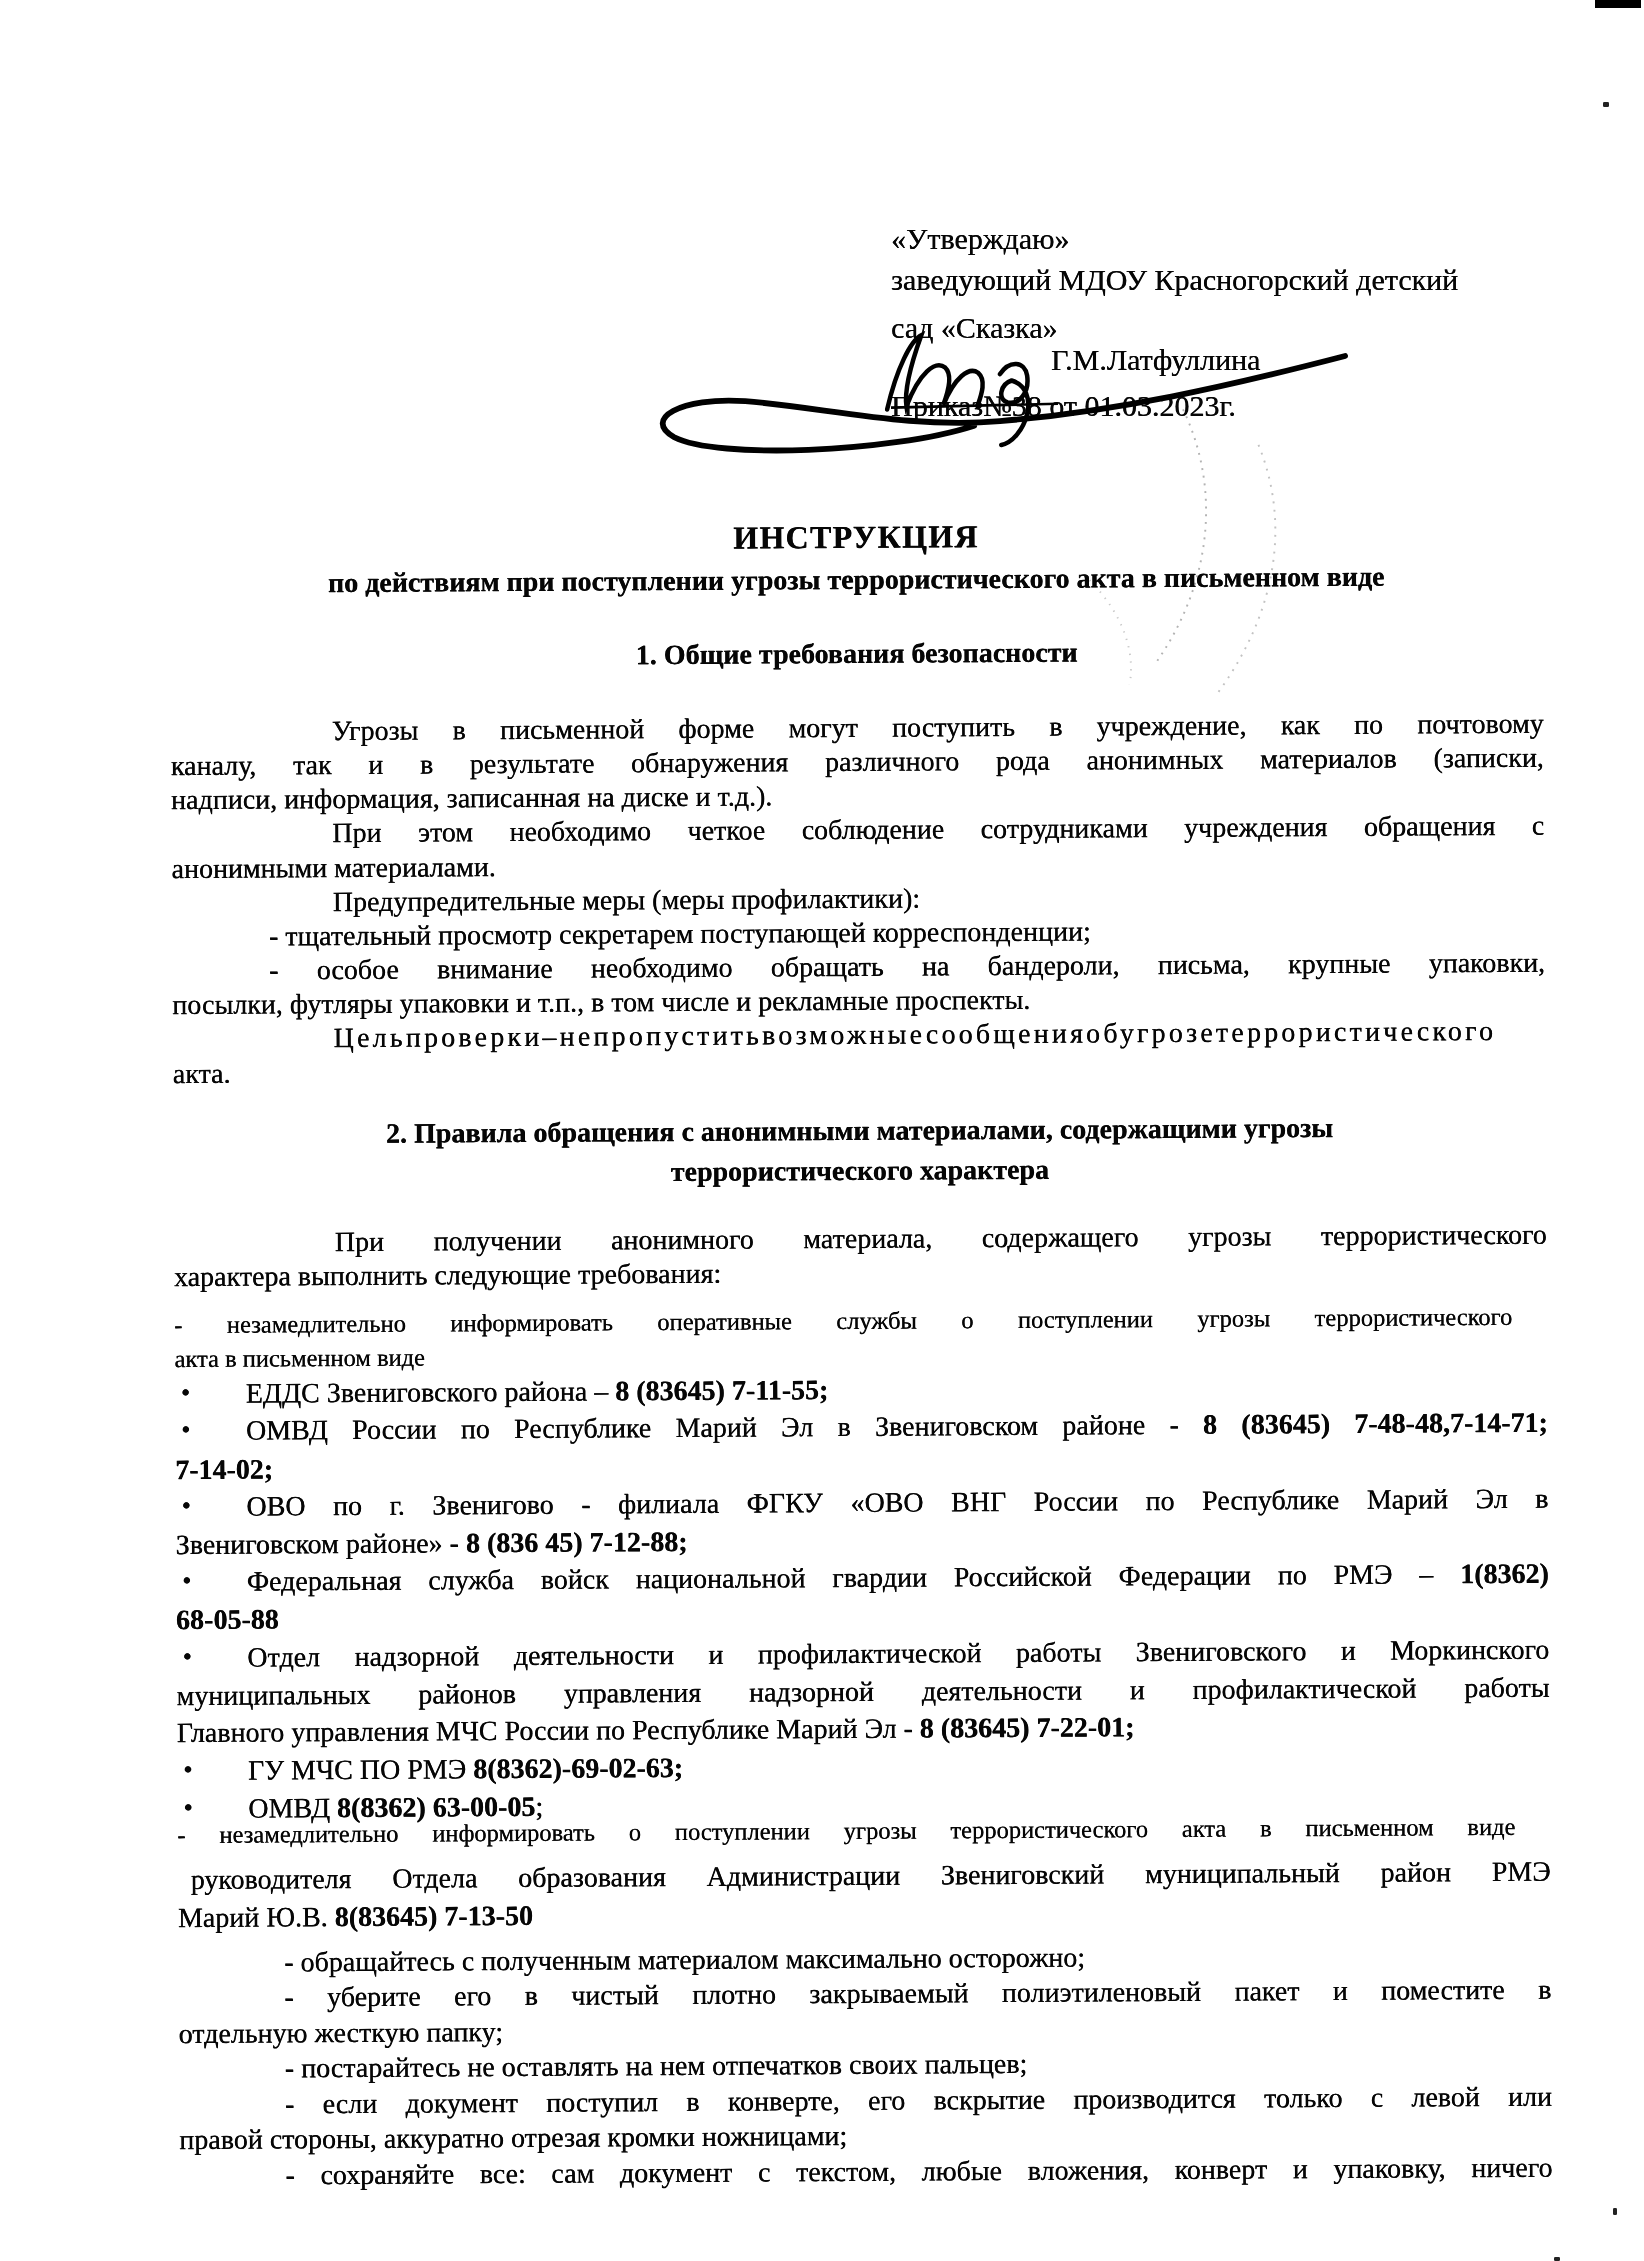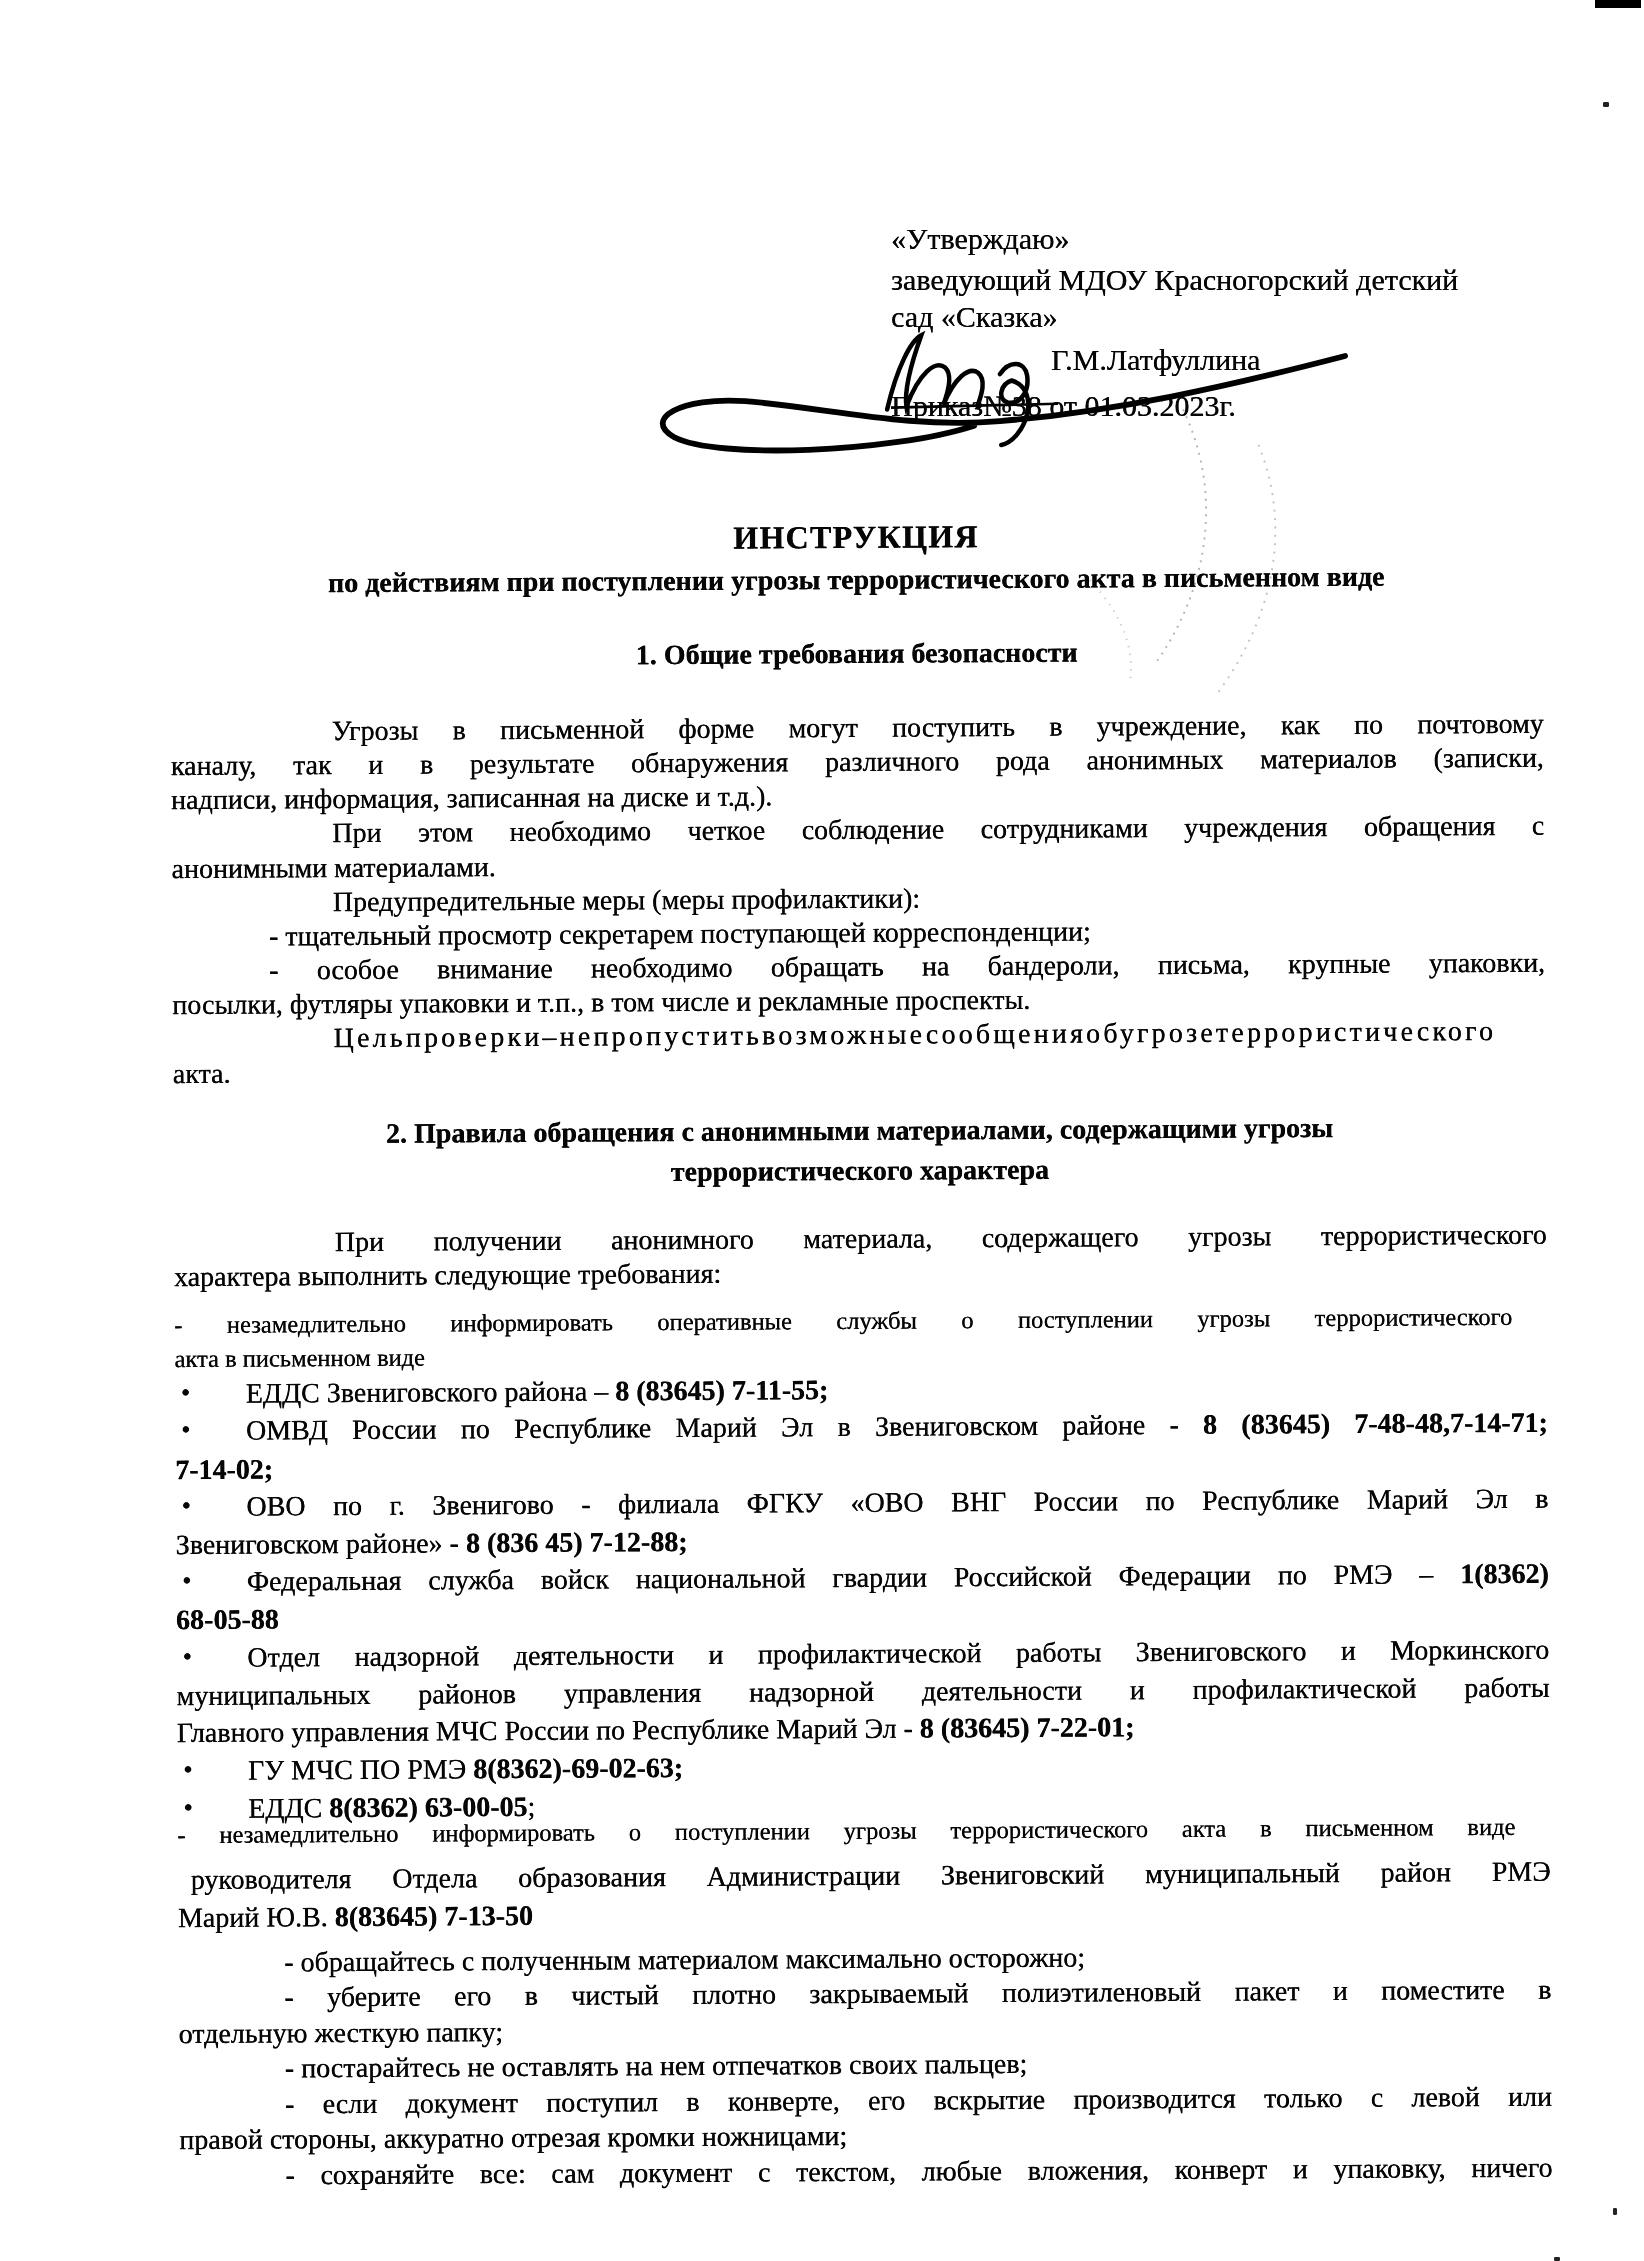--- a/index.html
+++ b/index.html
@@ -48,21 +48,21 @@
   <div class="speck" style="left:1554px;top:2257px;width:6.4px;height:3.9px;"></div>
 
   <svg class="pencil" viewBox="0 0 2550 3507">
     <path d="M1835 635 C 1895 760, 1878 905, 1795 1025" fill="none" stroke="#b3b3b3" stroke-width="3" stroke-dasharray="3 9"></path>
     <path d="M1952 690 C 2005 820, 1975 960, 1885 1080" fill="none" stroke="#c2c2c2" stroke-width="3" stroke-dasharray="3 10"></path>
     <path d="M1690 900 C 1740 950, 1762 1010, 1752 1062" fill="none" stroke="#c9c9c9" stroke-width="3" stroke-dasharray="2 10"></path>
   </svg>
 
   <div class="ap" style="top:262px;">заведующий МДОУ Красногорский детский</div>
   <div class="ap" style="top:221px;">«Утверждаю»</div>
-  <div class="ap" style="top:299px;">сад «Сказка»</div>
+  <div class="ap" style="top:310px;">сад «Сказка»</div>
   <div class="ap" style="top:342px;left:1051px;">Г.М.Латфуллина</div>
   <div class="ap" style="top:388px;">Приказ№38 от 01.03.2023г.</div>
 
   <svg class="sig" viewBox="0 0 1200 280">
     <path d="M560 210 C 430 252, 160 262, 95 228 C 45 200, 105 165, 205 172 C 330 182, 455 215, 600 203 C 780 188, 950 150, 1135 102" fill="none" stroke="#000" stroke-width="9" stroke-linecap="round"></path>
     <path d="M425 185 C 440 120, 462 78, 478 70 C 460 120, 452 160, 455 180 C 475 128, 500 108, 515 120 C 528 132, 518 162, 512 178 C 530 135, 552 118, 566 128 C 580 140, 570 165, 565 180" fill="none" stroke="#000" stroke-width="7" stroke-linecap="round"></path>
     <path d="M600 130 C 615 108, 638 110, 642 132 C 646 158, 630 178, 612 174 C 596 170, 600 146, 618 140 C 640 146, 648 170, 642 192 C 636 216, 620 236, 602 240" fill="none" stroke="#000" stroke-width="7" stroke-linecap="round"></path>
     <path d="M431 182 L 690 176" fill="none" stroke="#000" stroke-width="4"></path>
   </svg>
 
@@ -96,21 +96,21 @@
     <div class="ln bullet j" style="top:1409px;"><span class="bul">•</span><span>ОМВД России по Республике Марий Эл в Звениговском районе  - </span><span class="ph">8 (83645) 7-48-48,7-14-71;</span></div>
     <div class="ln b" style="top:1448px;">7-14-02;</div>
     <div class="ln bullet j" style="top:1485px;"><span class="bul">•</span><span>ОВО по г. Звенигово - филиала ФГКУ «ОВО ВНГ России  по Республике Марий Эл в</span></div>
     <div class="ln" style="top:1523px;"><span>Звениговском районе» - </span><span class="ph">8 (836 45) 7-12-88;</span></div>
     <div class="ln bullet j" style="top:1560px;"><span class="bul">•</span><span>Федеральная служба войск национальной гвардии Российской Федерации по РМЭ – </span><span class="ph">1(8362)</span></div>
     <div class="ln b" style="top:1598px;">68-05-88</div>
     <div class="ln bullet j" style="top:1636px;"><span class="bul">•</span><span>Отдел надзорной деятельности и профилактической работы Звениговского и Моркинского</span></div>
     <div class="ln j" style="top:1674px;">муниципальных районов управления надзорной деятельности и профилактической работы</div>
     <div class="ln" style="top:1711px;"><span>Главного управления МЧС России по Республике Марий Эл - </span><span class="ph">8 (83645) 7-22-01;</span></div>
     <div class="ln bullet" style="top:1749px;"><span class="bul">•</span><span>ГУ МЧС ПО РМЭ </span><span class="ph">8(8362)-69-02-63;</span></div>
-    <div class="ln bullet" style="top:1787px;"><span class="bul">•</span><span>ЕДДС </span><span class="ph">8(8362) 63-00-05</span><span>;</span></div>
+    <div class="ln bullet" style="top:1787px;"><span class="bul">•</span><span>ОМВД </span><span class="ph">8(8362) 63-00-05</span><span>;</span></div>
 
     <div class="ln sm j" style="top:1815px;">- незамедлительно информировать о поступлении угрозы террористического акта в письменном виде</div>
     <div class="ln pad20 j" style="top:1858px;">руководителя Отдела образования Администрации Звениговский муниципальный район РМЭ</div>
     <div class="ln" style="top:1896px;"><span>Марий Ю.В.  </span><span class="ph">8(83645) 7-13-50</span></div>
 
     <div class="ln ind165" style="top:1941px;">- обращайтесь с полученным материалом  максимально осторожно;</div>
     <div class="ln ind165 j" style="top:1976px;">- уберите его в чистый плотно закрываемый полиэтиленовый пакет и поместите в</div>
     <div class="ln" style="top:2012px;">отдельную жесткую папку;</div>
     <div class="ln ind165" style="top:2047px;">- постарайтесь не оставлять на нем отпечатков своих пальцев;</div>
     <div class="ln ind165 j" style="top:2083px;">- если документ поступил в конверте, его вскрытие производится только с левой или</div>

